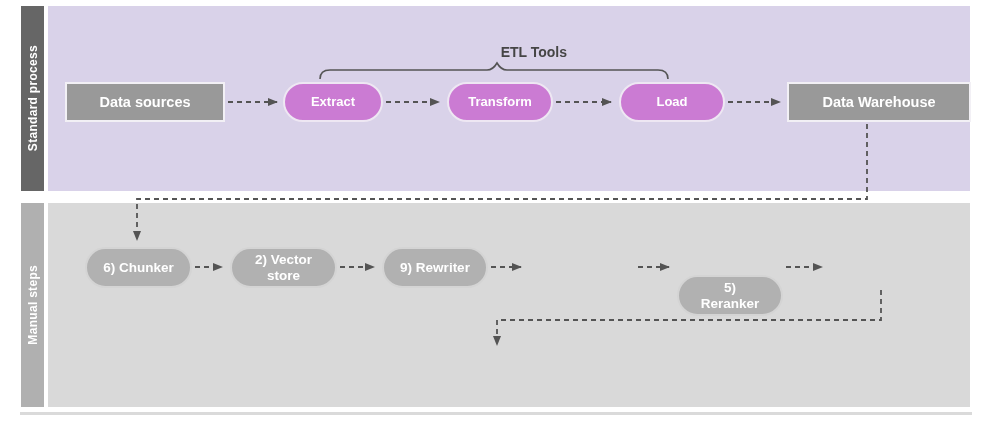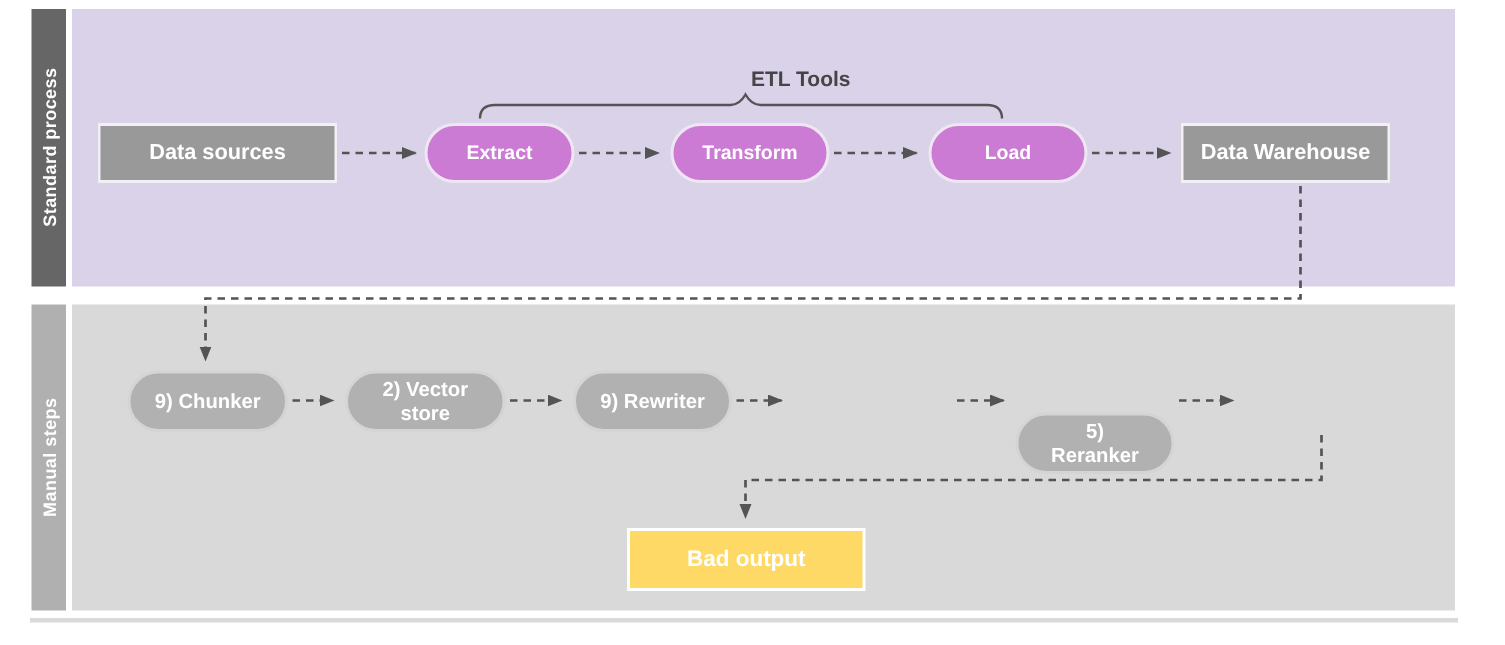--- a/index.html
+++ b/index.html
@@ -22,21 +22,21 @@
     text-align:center;color:#ffffff;font-weight:bold;z-index:3;box-sizing:border-box;line-height:1.15;}
   .rect-node{background:#999999;border:2px solid #f2f0f5;font-size:14.5px;}
   .etl-pill{background:#cb7bd3;border:2px solid #eee7f3;border-radius:21px;font-size:13px;}
   .manual-pill{background:#b1b1b1;border:2px solid #d4d4d4;border-radius:21px;font-size:13.5px;padding:0 14px;}
   .bad-node{background:#ffd966;border:2px solid #ffffff;font-size:15px;}
 
   .n-datasources{left:65px;top:82px;width:160px;height:40px;}
   .n-extract{left:283px;top:82px;width:100px;height:40px;}
   .n-transform{left:447px;top:82px;width:106px;height:40px;}
   .n-load{left:619px;top:82px;width:106px;height:40px;}
-  .n-warehouse{left:787px;top:82px;width:140px;height:40px;}
+  .n-warehouse{left:787px;top:82px;width:184px;height:40px;}
 
   .n-chunker{left:85px;top:247px;width:107px;height:41px;}
   .n-vector{left:230px;top:247px;width:107px;height:41px;}
   .n-rewriter{left:382px;top:247px;width:106px;height:41px;}
   .n-retriever{left:529px;top:247px;width:106px;height:41px;}
   .n-reranker{left:677px;top:247px;width:106px;height:41px;margin-top:28px;}
   .n-consolidator{left:830px;top:247px;width:105px;height:41px;}
   .n-badoutput{left:418px;top:352px;width:159px;height:42px;}
 
   .group-label{position:absolute;left:427px;top:44px;width:140px;text-align:right;
@@ -86,22 +86,21 @@
   </svg>
 
   <div class="group-label">ETL Tools</div>
 
   <div class="node rect-node n-datasources">Data sources</div>
   <div class="node etl-pill n-extract">Extract</div>
   <div class="node etl-pill n-transform">Transform</div>
   <div class="node etl-pill n-load">Load</div>
   <div class="node rect-node n-warehouse">Data Warehouse</div>
 
-  <div class="node manual-pill n-chunker">9) Chunker</div>
+  <div class="node manual-pill n-chunker">6) Chunker</div>
   <div class="node manual-pill n-vector">2) Vector store</div>
   <div class="node manual-pill n-rewriter">9) Rewriter</div>
   <div class="node manual-pill n-reranker">5) Reranker</div>
 
-  <div class="node bad-node n-badoutput">Bad output</div>
 
   <div class="bottom-rule"></div>
 
 </div>
 
 </body></html>

